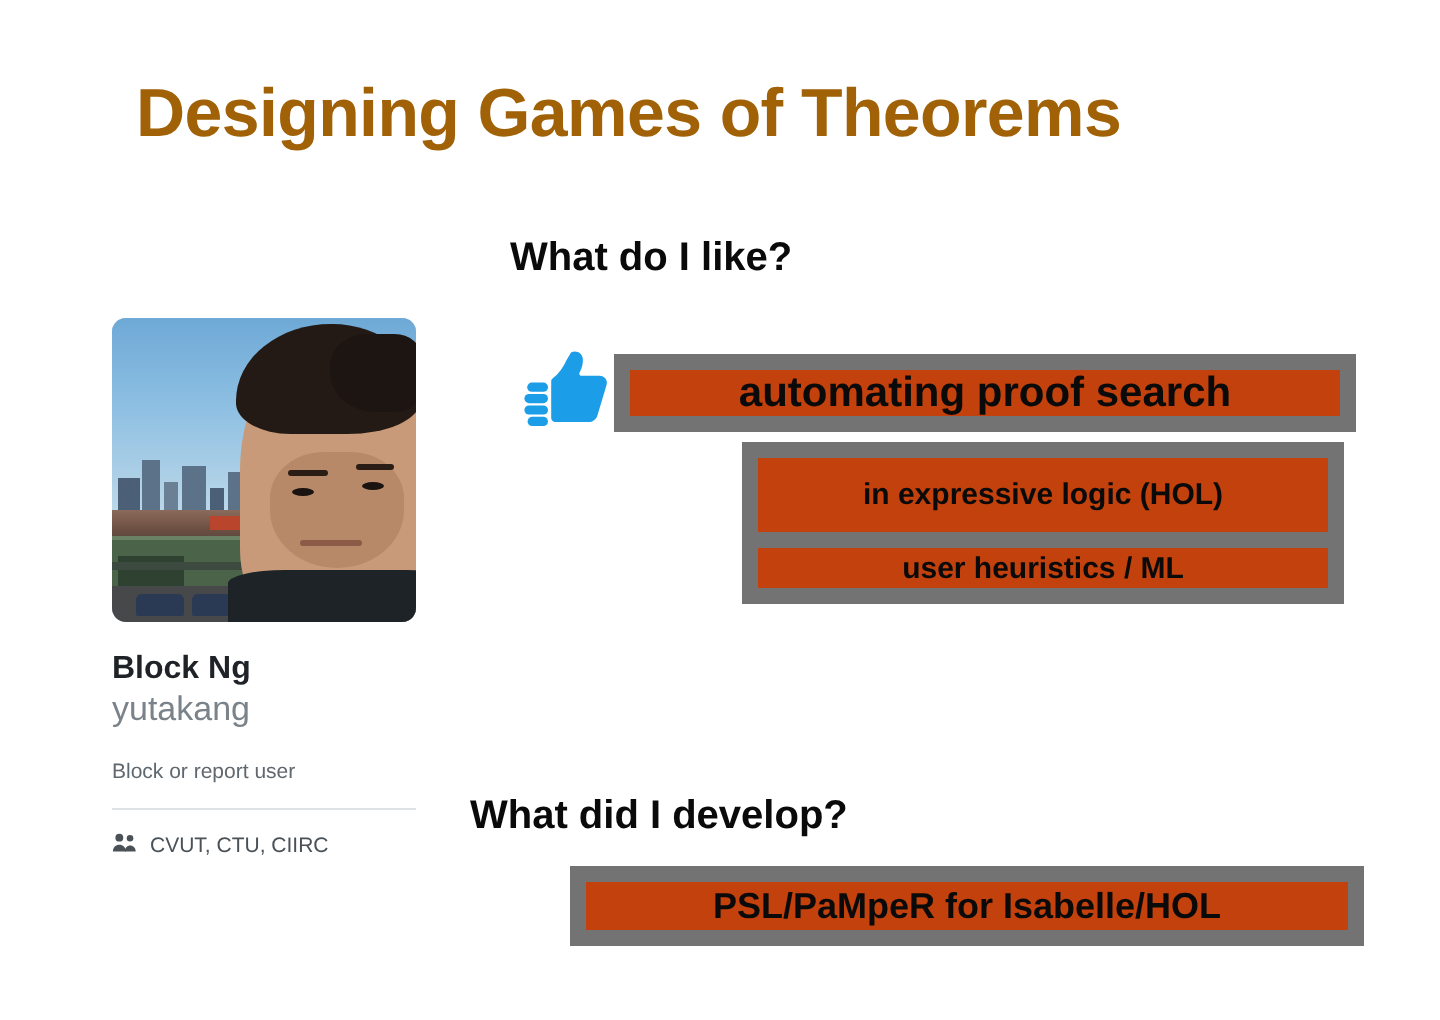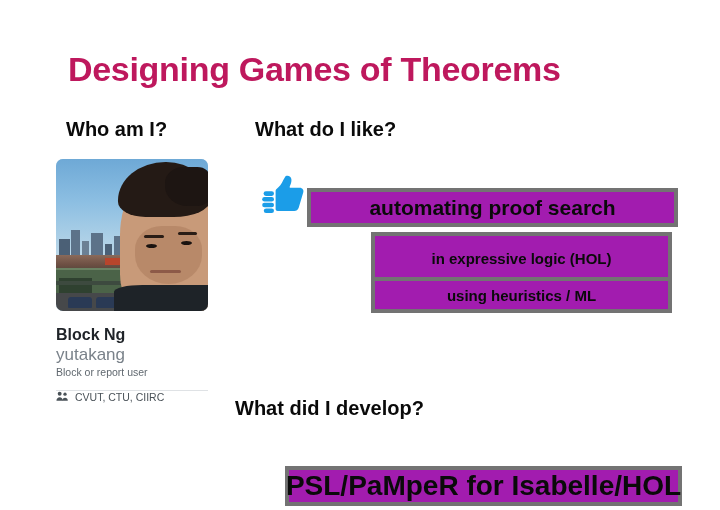--- a/index.html
+++ b/index.html
@@ -23,23 +23,22 @@
   }
 
   
   .slide-title {
     position: absolute;
     left: 68px;
     top: 38px;
     font-size: 34px;
     font-weight: bold;
     letter-spacing: -0.3px;
-    color: #be185d;
+    color: #a16207;
     white-space: nowrap;
-    margin-top: 12px;
   }
 
   
   .heading {
     position: absolute;
     font-size: 20px;
     font-weight: bold;
     color: #0a0a0a;
     white-space: nowrap;
   }
@@ -192,30 +191,32 @@
     color: #1f2328;
     line-height: 1.15;
   }
   .profile-handle {
     margin-top: 1px;
     font-size: 17px;
     color: #7a828a;
     line-height: 1.2;
   }
   .profile-block {
+    margin-top: 14px;
     font-size: 10.5px;
     color: #60686f;
   }
   .profile-divider {
     margin-top: 12px;
     width: 152px;
     height: 1px;
     background: #dfe2e5;
   }
   .profile-org {
+    margin-top: 11px;
     display: flex;
     align-items: center;
     gap: 6px;
     font-size: 10.5px;
     color: #4a5258;
   }
   .org-icon { display: block; }
 
   
   .thumb {
@@ -223,59 +224,57 @@
     left: 255px;
     top: 172px;
     width: 52px;
     height: 52px;
   }
 
   
   .callout {
     position: absolute;
     box-sizing: border-box;
-    border: 4px solid #737373;
-    background: #a21caf;
+    border: 8px solid #737373;
+    background: #c2410c;
     display: flex;
     align-items: center;
     justify-content: center;
     font-weight: bold;
     color: #0a0a0a;
     white-space: nowrap;
-    margin-top: 11px;
   }
   #box-main {
     left: 307px; top: 177px;
     width: 371px; height: 39px;
     font-size: 21px;
   }
   #box-logic {
     left: 371px; top: 221px;
     width: 301px; height: 53px;
     font-size: 15px;
   }
   #box-heur {
     left: 371px; top: 266px;
     width: 301px; height: 36px;
     font-size: 15px;
   }
   #box-dev {
-    left: 285px; top: 455px;
+    left: 285px; top: 433px;
     width: 397px; height: 40px;
-    font-size: 28px;
+    font-size: 18px;
   }
 </style>
 </head>
 <body>
 
 <div class="slide">
 
   <div class="slide-title">Designing Games of Theorems</div>
 
-  <div class="heading" id="h-who">Who am I?</div>
   <div class="heading" id="h-dev">What did I develop?</div>
   <div class="heading" id="h-like">What do I like?</div>
 
   <div class="profile">
 
     <div class="avatar">
       <div class="sky"></div>
 
       <div class="skyline">
         <div class="bldg d" style="left:2%;  width:7%;  height:62%;"></div>
@@ -334,16 +333,16 @@
       <path d="M30.5 4.2c2.6-1.3 5.6 0.2 5.9 3.1 0.25 2.4-0.45 4.8-1.65 7.1-0.35 0.7 0.1 1.45 0.85 1.45h9.1c2.6 0 4.3 2.2 3.6 4.5l-4.6 15.4c-0.6 2.0-2.4 3.3-4.4 3.3H22.6c-1.1 0-2.0-0.9-2.0-2.0V18.8c0-0.6 0.25-1.15 0.7-1.5 3.0-2.4 5.4-5.6 7.0-9.3z" fill="#1b9de8"></path>
       <rect x="8.6" y="19.3" width="10.4" height="4.6" rx="2.3" fill="#1b9de8"></rect>
       <rect x="7.2" y="25.0" width="11.8" height="4.6" rx="2.3" fill="#1b9de8"></rect>
       <rect x="7.2" y="30.7" width="11.8" height="4.6" rx="2.3" fill="#1b9de8"></rect>
       <rect x="8.8" y="36.4" width="10.2" height="4.6" rx="2.3" fill="#1b9de8"></rect>
     </svg>
   </div>
 
   <div class="callout" id="box-main">automating proof search</div>
   <div class="callout" id="box-logic">in expressive logic (HOL)</div>
-  <div class="callout" id="box-heur">using heuristics / ML</div>
+  <div class="callout" id="box-heur">user heuristics / ML</div>
   <div class="callout" id="box-dev">PSL/PaMpeR for Isabelle/HOL</div>
 
 </div>
 
 </body></html>

